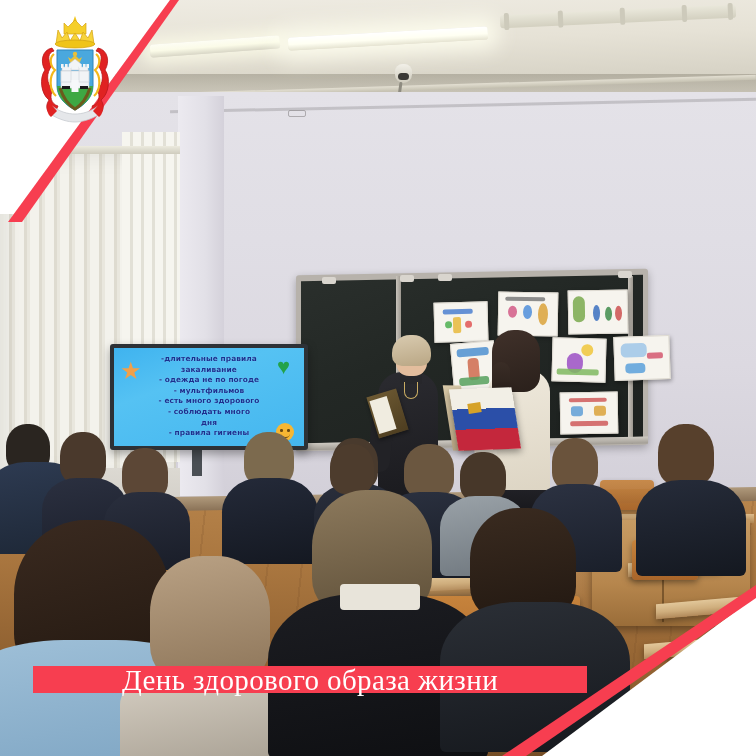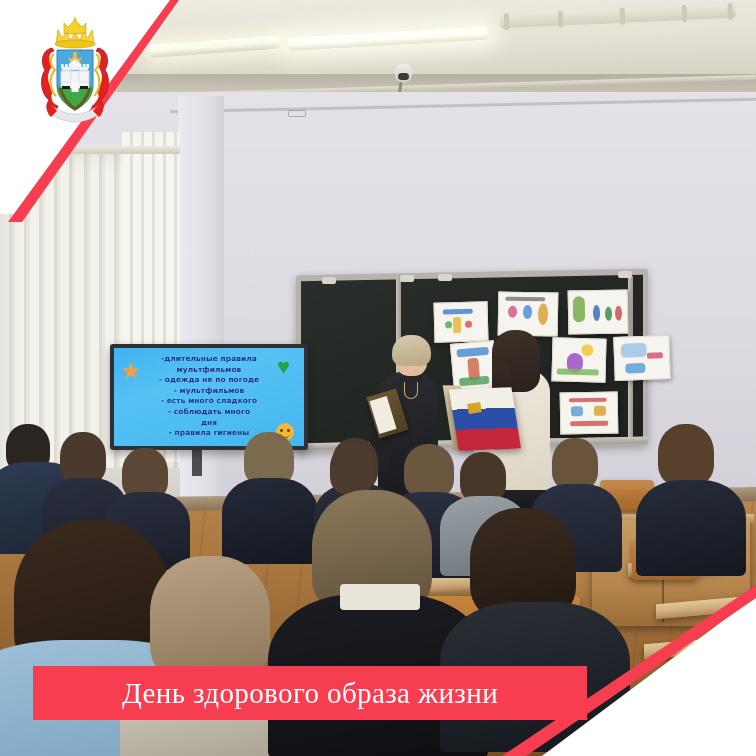--- a/index.html
+++ b/index.html
@@ -327,21 +327,21 @@
     background:#ffffff;
     clip-path:polygon(250px 0, 250px 160px, 36px 160px);
   }
   .br-redline{
     position:absolute;right:0;bottom:0;width:270px;height:175px;
     background:#f73e50;
     clip-path:polygon(270px 4px, 270px 17px, 40px 175px, 16px 175px);
   }
 
   .banner{
-    position:absolute;left:33px;top:666px;width:554px;height:54px;
+    position:absolute;left:33px;top:666px;width:554px;height:27px;
     background:#f73e50;
     display:flex;align-items:center;justify-content:center;
   }
   .banner-text{
     color:#ffffff;
     font-family:"Liberation Serif", serif;
     font-size:29px;line-height:30px;
     letter-spacing:.4px;
     white-space:nowrap;
   }
@@ -431,24 +431,24 @@
     </div>
 
     <div class="tv-stand"></div>
     <div class="tv-bezel"></div>
     <div class="tv-screen">
       <div class="slide-star">★</div>
       <div class="slide-heart">♥</div>
       <div class="slide-smiley"></div>
       <div class="slide-text">
         <div>-длительные правила</div>
-        <div>мультфильмов</div>
+        <div>закаливание</div>
         <div>- одежда не по погоде</div>
         <div>- мультфильмов</div>
-        <div>- есть много сладкого</div>
+        <div>- есть много здорового</div>
         <div>- соблюдать много</div>
         <div>дня</div>
         <div>- правила гигиены</div>
       </div>
     </div>
 
     <div class="floor"></div>
     <div class="floor-shine"></div>
     <div class="baseboard"></div>
 

